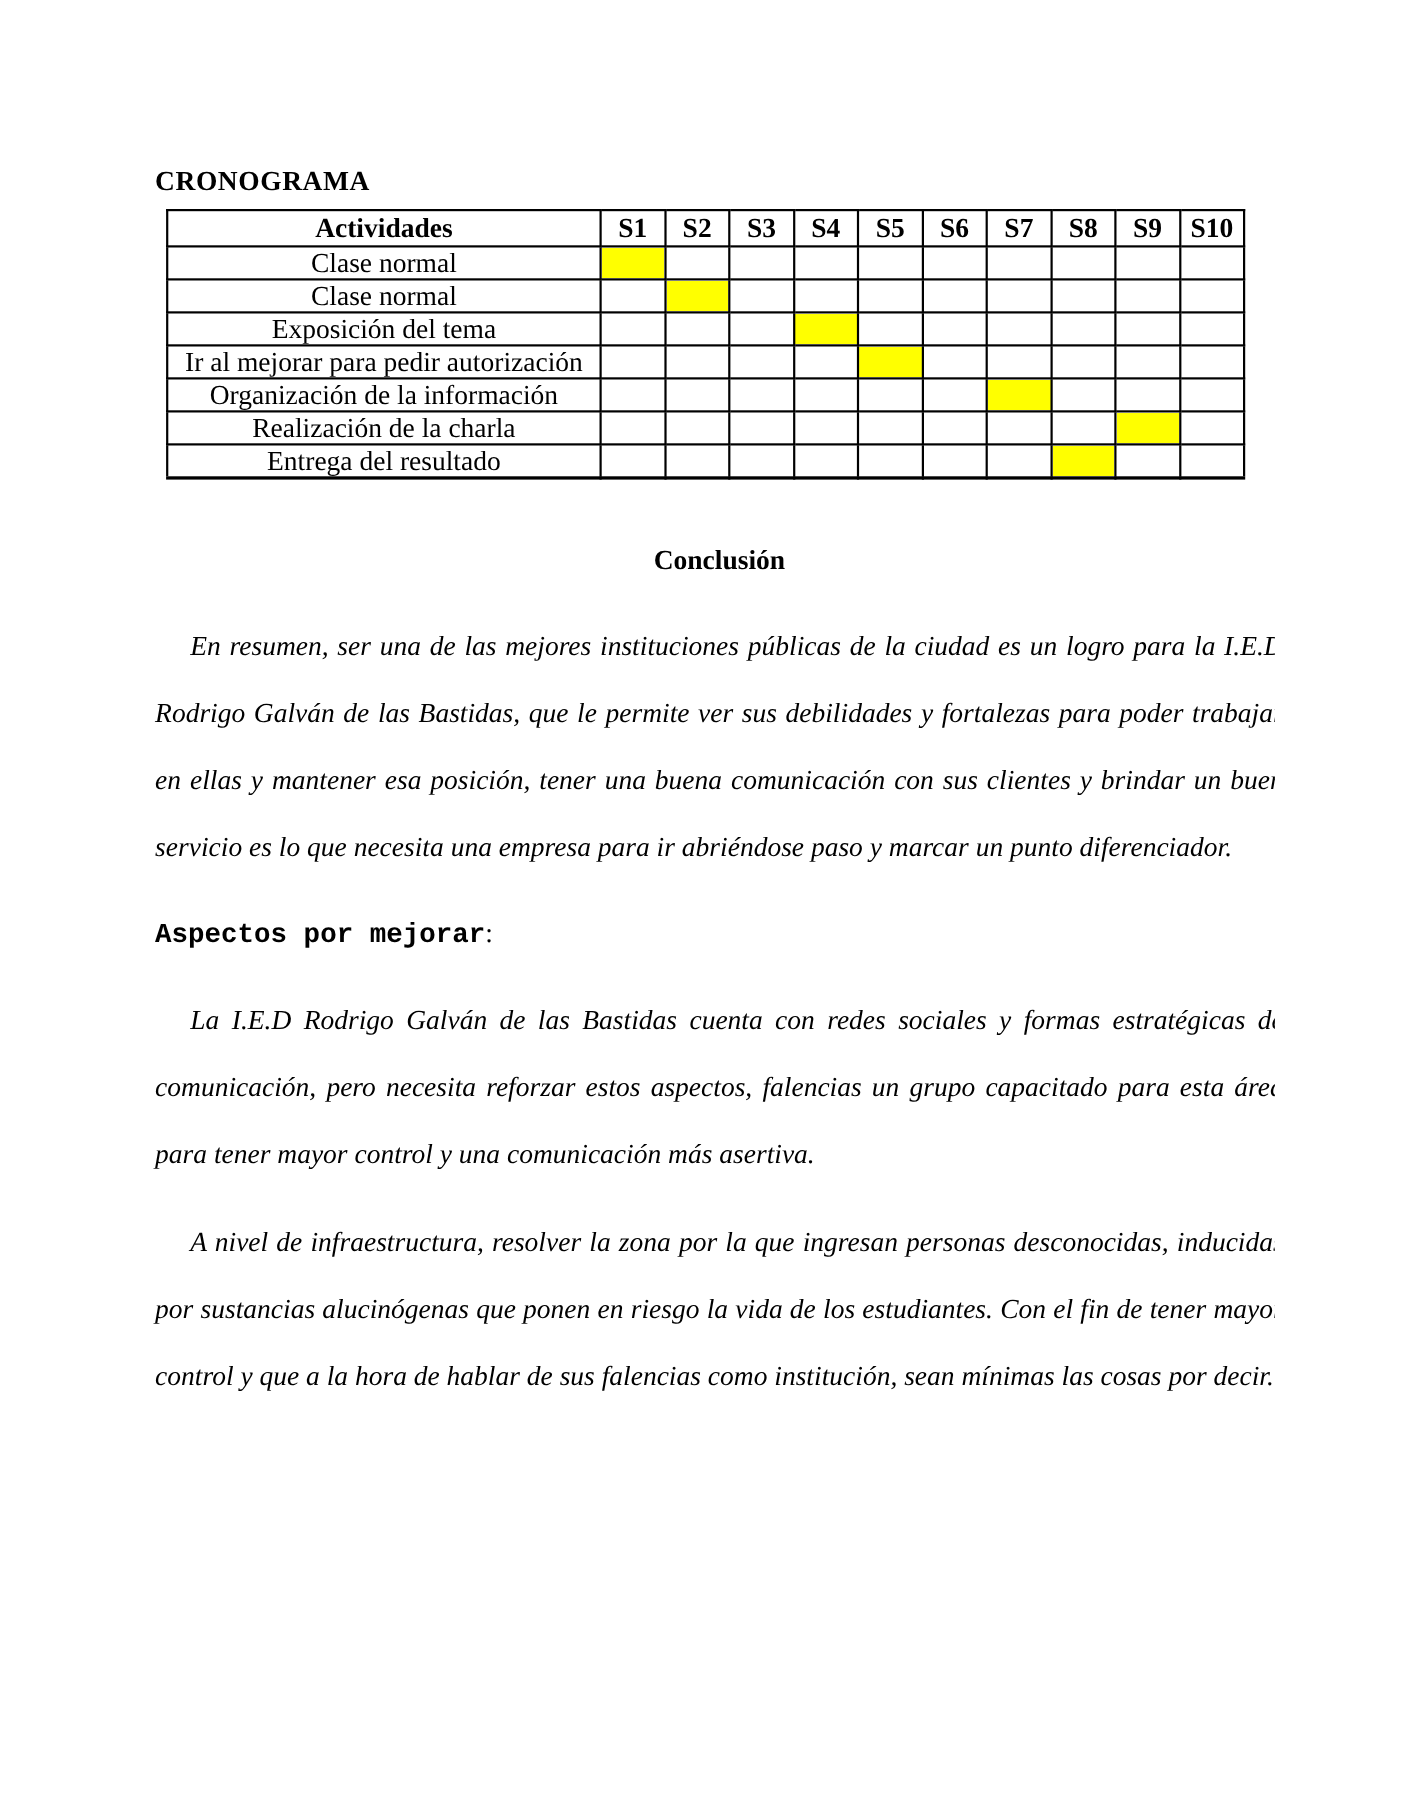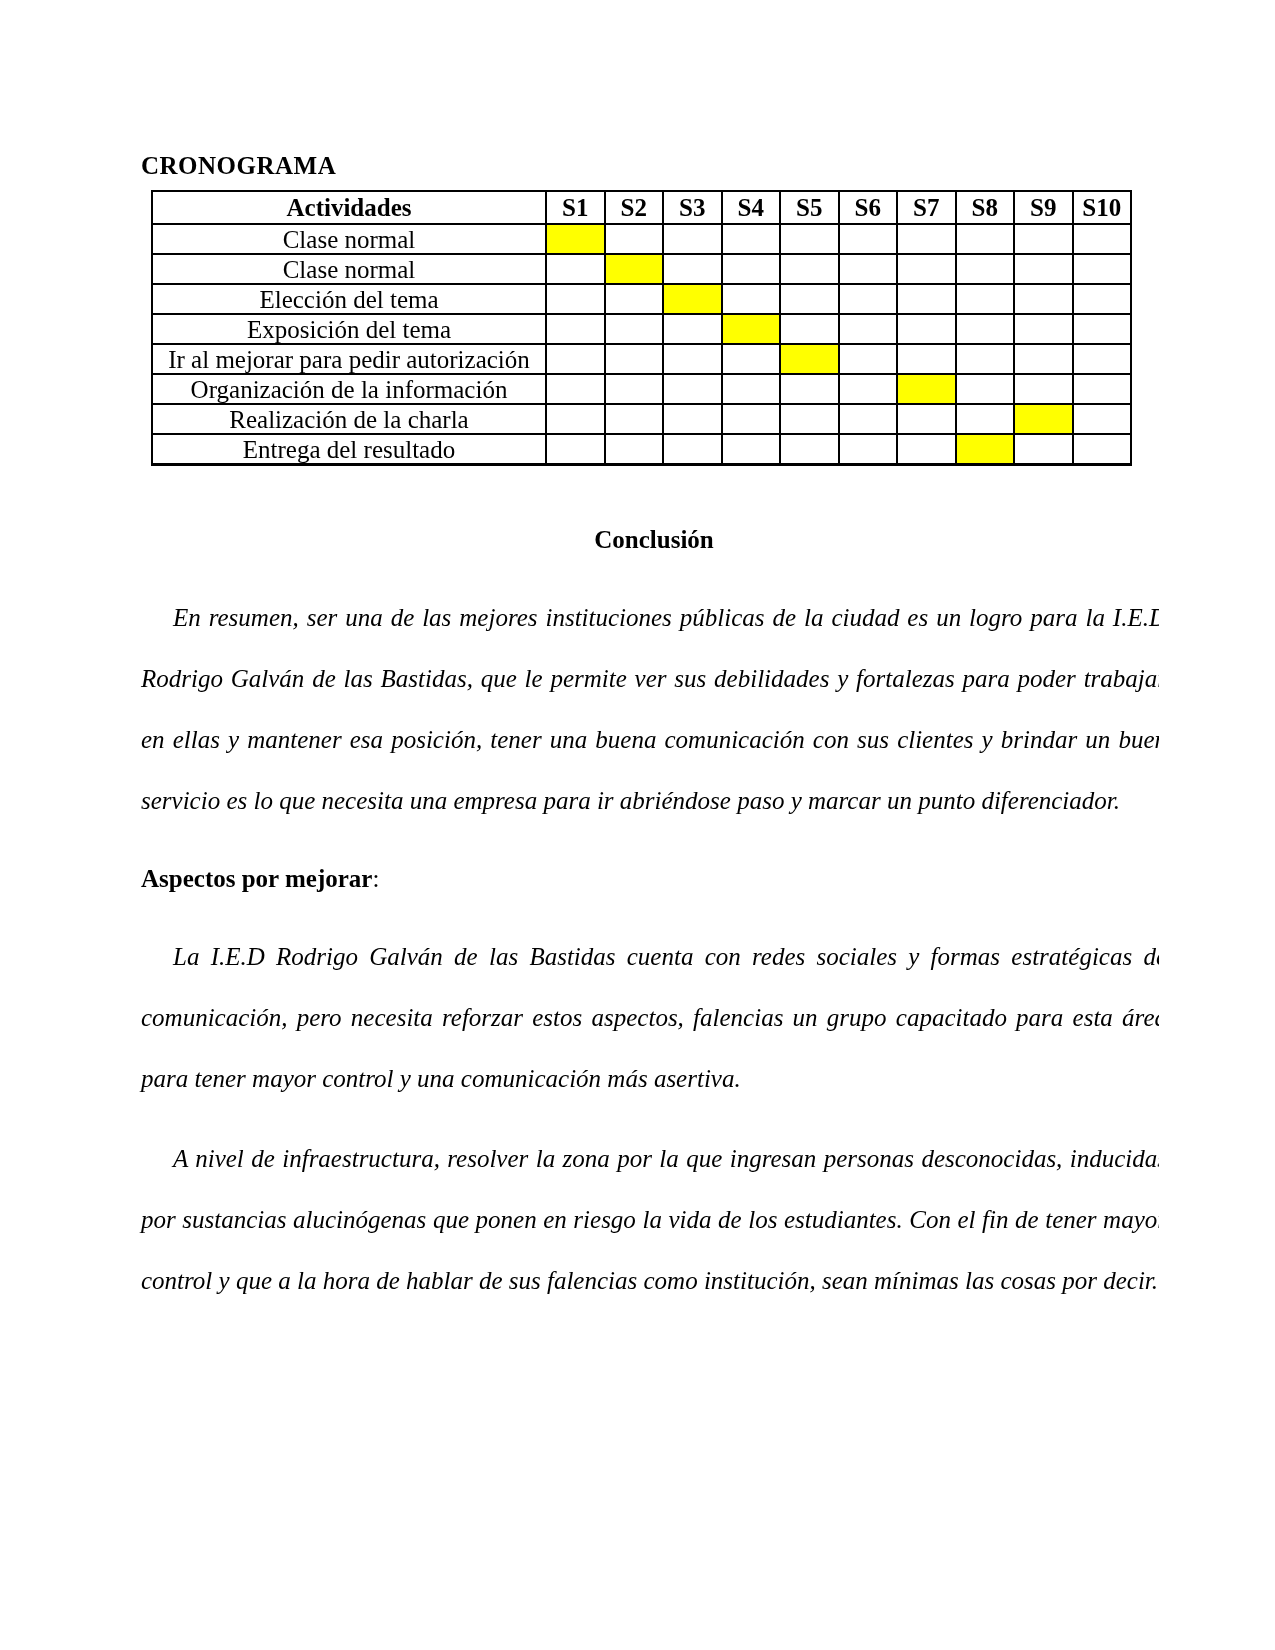--- a/index.html
+++ b/index.html
@@ -72,21 +72,21 @@
     text-indent: 32px;
     font-style: italic;
   }
   p.aspects-heading {
     margin: 0 0 19px 0;
     font-size: 25px;
     line-height: 57px;
     text-align: left;
     text-indent: 0;
   }
-  p.aspects-heading .bold-part { font-weight: bold; }
+  p.aspects-heading .bold-part { font-weight: bold; font-family: Liberation Mono, monospace; }
 </style>
 </head>
 <body>
 
 <div class="page">
   <div class="content">
 
     <h1 class="doc-title">CRONOGRAMA</h1>
 
     <table class="schedule">
@@ -139,33 +139,20 @@
             <td></td>
             <td></td>
             <td></td>
             <td></td>
             <td></td>
             <td></td>
             <td></td>
             <td></td>
           </tr>
           <tr>
-            <td>Elección del tema</td>
-            <td></td>
-            <td></td>
-            <td style="background: rgb(255, 255, 0);"></td>
-            <td></td>
-            <td></td>
-            <td></td>
-            <td></td>
-            <td></td>
-            <td></td>
-            <td></td>
-          </tr>
-          <tr>
             <td>Exposición del tema</td>
             <td></td>
             <td></td>
             <td></td>
             <td style="background: rgb(255, 255, 0);"></td>
             <td></td>
             <td></td>
             <td></td>
             <td></td>
             <td></td>

